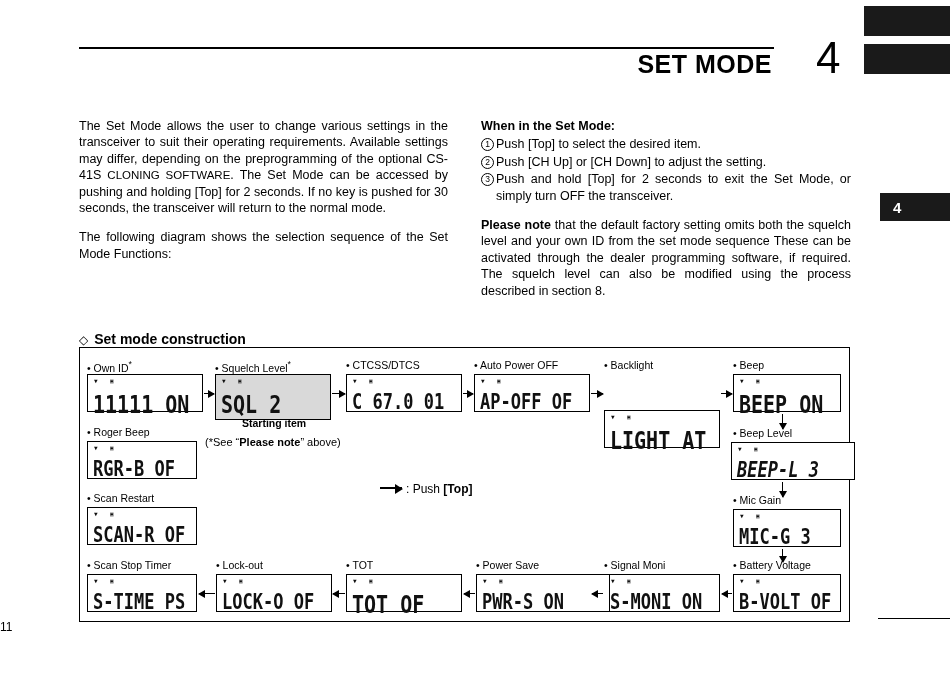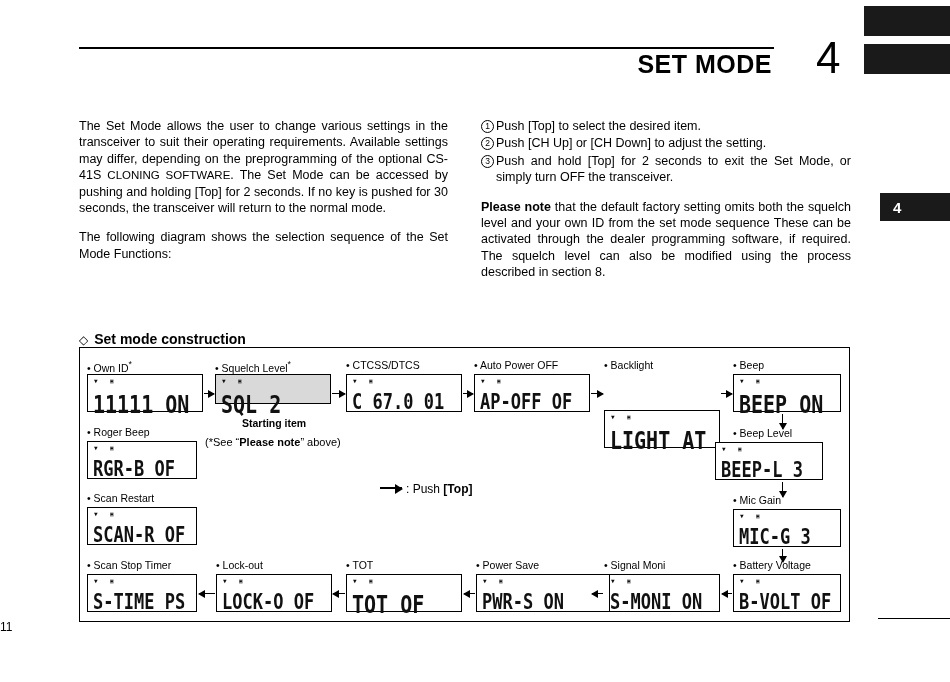--- a/index.html
+++ b/index.html
@@ -126,20 +126,21 @@
 <div class="hdr-title">SET MODE</div>
 <div class="hdr-num">4</div>
 <div class="tabnum">4</div>
 
 <div class="col left">
   <p><span>The Set Mode allows the user to change various settings in the transceiver to suit their operating requirements. Available settings may differ, depending on the preprogramming of the optional CS-41S </span><span class="sc">CLONING SOFTWARE</span><span>. The Set Mode can be accessed by pushing and holding [Top] for 2 seconds. If no key is pushed for 30 seconds, the transceiver will return to the normal mode.</span></p>
   <p>The following diagram shows the selection sequence of the Set Mode Functions:</p>
 </div>
 
 <div class="col right">
+  <p class="b" style="margin-bottom:2px;">When in the Set Mode:</p>
   <ul class="numlist">
     <li>
         <span class="n"><span class="circ">1</span></span>
         <span>Push [Top] to select the desired item.</span>
       </li>
     <li>
         <span class="n"><span class="circ">2</span></span>
         <span>Push [CH Up] or [CH Down] to adjust the setting.</span>
       </li>
     <li>
@@ -161,21 +162,21 @@
   <div class="lbl" style="left:266px;top:11px;"><span>CTCSS/DTCS</span></div>
   <div class="lbl" style="left:394px;top:11px;"><span>Auto Power OFF</span></div>
   <div class="lbl" style="left:524px;top:11px;"><span>Backlight</span></div>
   <div class="lbl" style="left:653px;top:11px;"><span>Beep</span></div>
 
   <div class="lcd" style="left:7px;top:26px;width:116px;height:38px;">
     <span class="tiny t1">▼</span>
     <span class="tiny t2">▣</span>
     <span class="seg">11111 ON</span>
   </div>
-  <div class="lcd shade" style="left:135px;top:26px;width:116px;height:30px;">
+  <div class="lcd shade" style="left:135px;top:26px;width:116px;height:46px;">
     <span class="tiny t1">▼</span>
     <span class="tiny t2">▣</span>
     <span class="seg">SQL    2</span>
   </div>
   <div class="lcd" style="left:266px;top:26px;width:116px;height:38px;">
     <span class="tiny t1">▼</span>
     <span class="tiny t2">▣</span>
     <span class="seg" style="font-size:17px;">C 67.0 01</span>
   </div>
   <div class="lcd" style="left:394px;top:26px;width:116px;height:38px;">
@@ -198,21 +199,21 @@
   <div class="arrow" style="left:252px;top:45px;width:13px;"></div>
   <div class="arrow" style="left:383px;top:45px;width:10px;"></div>
   <div class="arrow" style="left:511px;top:45px;width:12px;"></div>
   <div class="arrow" style="left:641px;top:45px;width:11px;"></div>
 
   <div class="start-item" style="left:162px;top:69px;">Starting item</div>
   <div class="see-note" style="left:125px;top:88px;"><span>(*See “</span><b>Please note</b><span>” above)</span></div>
 
   <div class="varrow" style="left:702px;top:66px;height:15px;"></div>
   <div class="lbl" style="left:653px;top:79px;"><span>Beep Level</span></div>
-  <div class="lcd" style="left:635px;top:94px;width:108px;height:38px;">
+  <div class="lcd" style="left:651px;top:94px;width:124px;height:38px;font-style:italic;">
     <span class="tiny t1">▼</span>
     <span class="tiny t2">▣</span>
     <span class="seg" style="font-size:17px;">BEEP-L 3</span>
   </div>
 
   <div class="varrow" style="left:702px;top:134px;height:15px;"></div>
   <div class="lbl" style="left:653px;top:146px;"><span>Mic Gain</span></div>
   <div class="lcd" style="left:653px;top:161px;width:108px;height:38px;">
     <span class="tiny t1">▼</span>
     <span class="tiny t2">▣</span>

